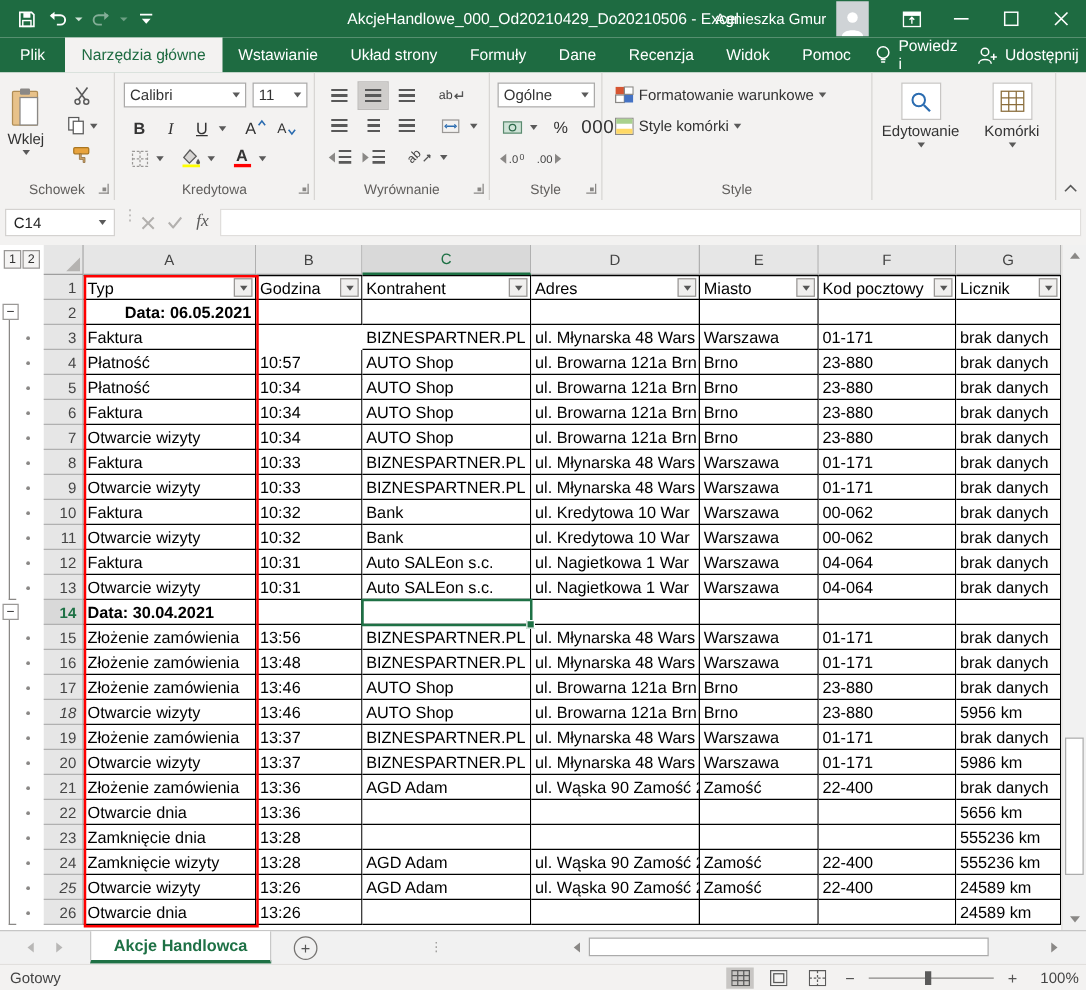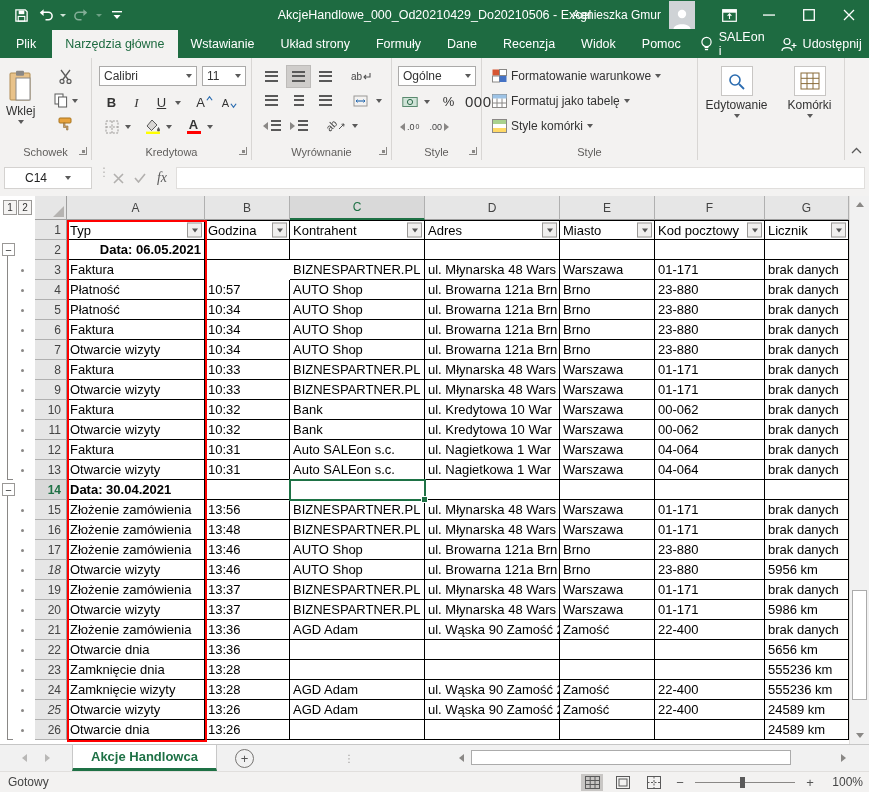--- a/index.html
+++ b/index.html
@@ -38,21 +38,21 @@
   .combo{background:#fff;border:1px solid #abaaa9;height:20px;box-sizing:border-box;display:flex;align-items:center;justify-content:space-between;padding:0 4px;font-size:12px}
   .sbtn{height:21px;min-width:19px;display:inline-flex;align-items:center;justify-content:center;gap:1px;padding:0 2px}
   .sbtn.sel{background:#cfcdcb;outline:1px solid #bdbbb9}
   .bars{width:13px;height:11px;background:repeating-linear-gradient(to bottom,#595959 0 2px,transparent 2px 4.5px)}
   .bars.narrow{width:10px}
   .rrow{display:flex;align-items:center;gap:2px}
   .bigbtn{display:flex;flex-direction:column;align-items:center;justify-content:flex-start;gap:2px;padding-top:6px}
   .iconbox{width:30px;height:28px;background:#fff;border:1px solid #c8c6c4;display:flex;align-items:center;justify-content:center}
   
   .fbar{position:absolute;left:0;top:160px;width:869px;height:36px;background:#f3f2f1;display:flex;align-items:center}
-  .namebox{position:absolute;left:4px;top:7px;width:88px;height:22px;background:#fff;border:1px solid #d4d2d0;box-sizing:border-box;display:flex;align-items:center;padding:0 20px;font-size:12px;color:#222}
+  .namebox{position:absolute;left:4px;top:7px;width:88px;height:22px;background:#fff;border:1px solid #d4d2d0;box-sizing:border-box;display:flex;align-items:center;padding:0 6px;font-size:12px;color:#222}
   .namebox .caret{margin-left:auto}
   .fdots{position:absolute;left:98px;top:10px;color:#b5b3b1;font-size:12px;letter-spacing:0;line-height:5px}
   .fico{position:absolute;top:7px;width:20px;height:22px;display:flex;align-items:center;justify-content:center;color:#9b9997;font-size:13px}
   .finput{position:absolute;left:176px;right:4px;top:7px;height:22px;background:#fff;border:1px solid #e0dedc;box-sizing:border-box}
   
   #sheet{position:absolute;left:0;top:196px;width:849px;height:548px;background:#fff;overflow:hidden}
   .outbtn{position:absolute;top:4px;width:14px;height:15px;background:#f5f4f3;border:1px solid #9a9896;box-sizing:border-box;font-size:10px;display:flex;align-items:center;justify-content:center;color:#333}
   .cornercell{position:absolute;left:35px;top:0;width:32px;height:24px;background:#e6e6e6;border-right:1px solid #9e9e9e;border-bottom:1px solid #9e9e9e;box-sizing:border-box}
   .cornercell::after{content:"";position:absolute;right:2px;bottom:2px;width:0;height:0;border-left:11px solid transparent;border-bottom:11px solid #b5b3b1}
   .ch{position:absolute;top:0;height:24px;background:#e6e6e6;border-right:1px solid #b0b0b0;border-bottom:1px solid #9e9e9e;box-sizing:border-box;display:flex;align-items:center;justify-content:center;font-size:12px;color:#444}
@@ -188,21 +188,21 @@
     </div>
   <div class="tabs-right">
     <div class="tellme">
       <span>
         <svg width="13" height="16" viewBox="0 0 13 16">
             <circle cx="6.5" cy="6" r="4.6" fill="none" stroke="#fff" stroke-width="1.2"></circle>
             <rect x="4.6" y="11" width="3.8" height="1.2" fill="#fff"></rect>
             <rect x="4.9" y="13" width="3.2" height="1.2" fill="#fff"></rect>
           </svg>
       </span>
-      <span>SALEon i</span>
+      <span>Powiedz i</span>
     </div>
     <div class="share">
       <span>
         <svg width="16" height="15" viewBox="0 0 16 15">
             <circle cx="6" cy="4.5" r="3" fill="none" stroke="#fff" stroke-width="1.2"></circle>
             <path d="M1 14 C1 9.5 11 9.5 11 14" fill="none" stroke="#fff" stroke-width="1.2"></path>
             <path d="M13 6 L13 11 M10.5 8.5 L15.5 8.5" stroke="#fff" stroke-width="1.2"></path>
           </svg>
       </span>
       <span>Udostępnij</span>
@@ -381,29 +381,20 @@
             <rect x="7.5" y="0.5" width="7" height="6" fill="#fff" stroke="#8a8886"></rect>
             <rect x="0.5" y="7" width="7" height="6" fill="#fff" stroke="#8a8886"></rect>
             <rect x="7.5" y="7" width="7" height="6" fill="#4472c4"></rect>
           </svg>
           <span style="margin:0 3px">Formatowanie warunkowe</span>
           <span class="caret"></span>
         </div>
         <div class="sbtn" style="justify-content: flex-start;">
           <svg width="15" height="14" viewBox="0 0 15 14">
             <rect x="0.5" y="0.5" width="14" height="13" fill="#fff" stroke="#8a8886"></rect>
-            <rect x="0.5" y="0.5" width="14" height="4" fill="#9dc3e6"></rect>
-            <path d="M0.5 9 L14.5 9 M5 4.5 L5 13.5 M10 4.5 L10 13.5" stroke="#8a8886"></path>
-          </svg>
-          <span style="margin:0 3px">Formatuj jako tabelę</span>
-          <span class="caret"></span>
-        </div>
-        <div class="sbtn" style="justify-content: flex-start;">
-          <svg width="15" height="14" viewBox="0 0 15 14">
-            <rect x="0.5" y="0.5" width="14" height="13" fill="#fff" stroke="#8a8886"></rect>
             <rect x="1" y="1" width="13" height="4" fill="#a9d18e"></rect>
             <rect x="1" y="9" width="13" height="4" fill="#ffd966"></rect>
           </svg>
           <span style="margin:0 3px">Style komórki</span>
           <span class="caret"></span>
         </div>
       </div>
     <div class="glabel">Style</div>
   </div>
 

